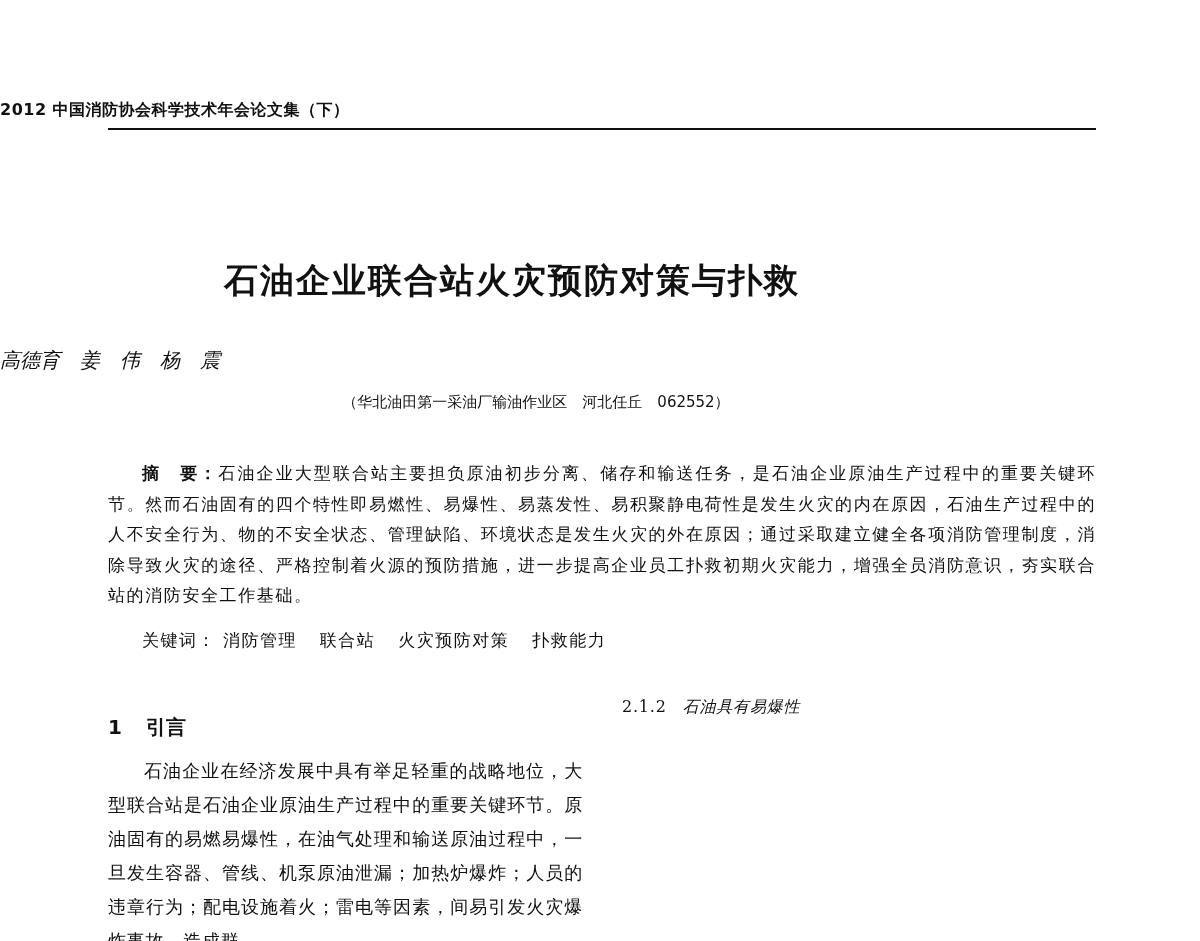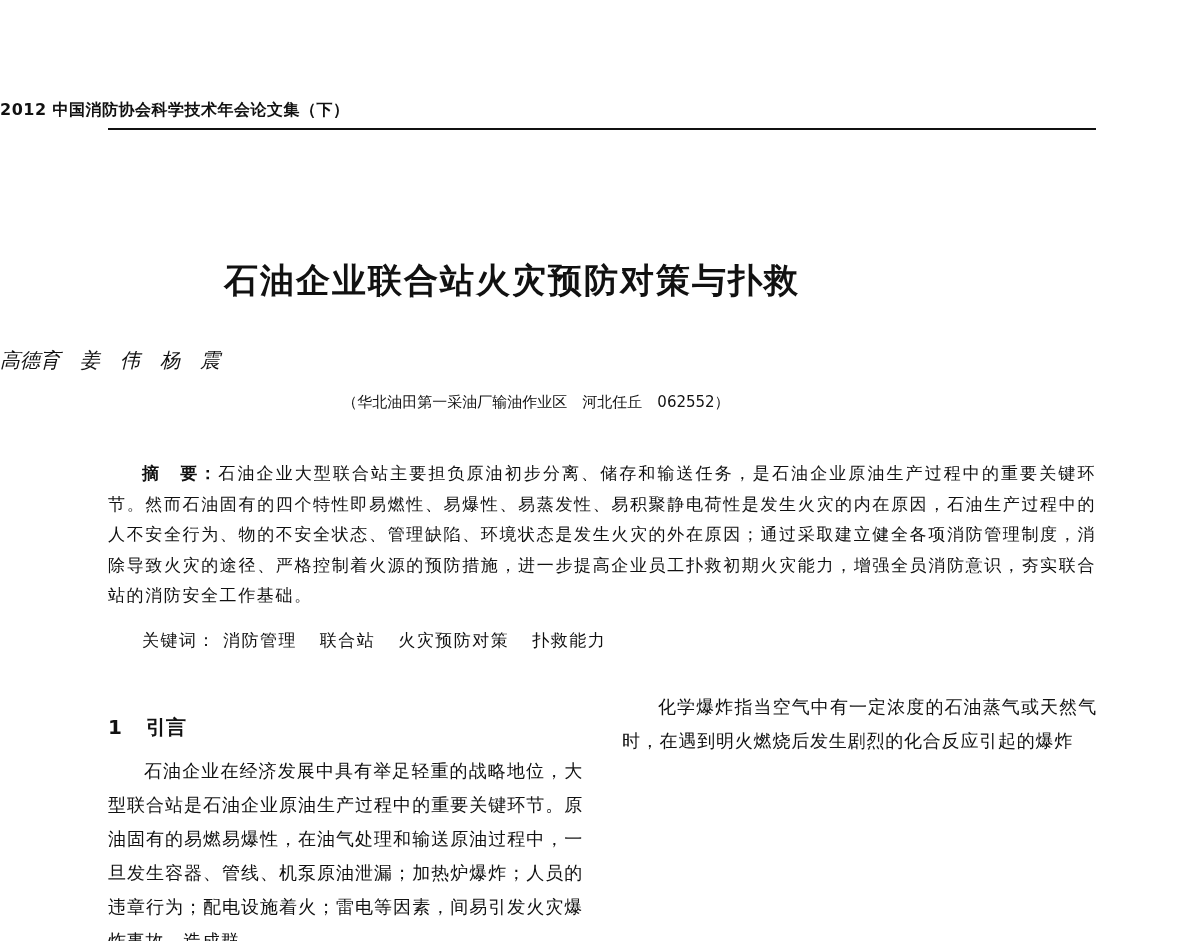--- a/index.html
+++ b/index.html
@@ -79,14 +79,16 @@
 
 <div class="sec-head">
   <span class="num">1</span><span>引言</span>
 </div>
 
 <div class="col col-left">
   <p class="indent">石油企业在经济发展中具有举足轻重的战略地位，大型联合站是石油企业原油生产过程中的重要关键环节。原油固有的易燃易爆性，在油气处理和输送原油过程中，一旦发生容器、管线、机泵原油泄漏；加热炉爆炸；人员的违章行为；配电设施着火；雷电等因素，间易引发火灾爆炸事故，造成群</p>
 </div>
 
 <div class="col col-right">
-  <p class="indent">化学爆炸指当空气中有一定浓度的石油蒸气或天然气时，在遇到明火燃烧后发生剧烈的化合反应引起的爆炸</p>
+  <p class="subhead">
+    <span class="num">2.1.2</span><span>石油具有易爆性</span>
+  </p>
 </div>
 
 </body></html>

